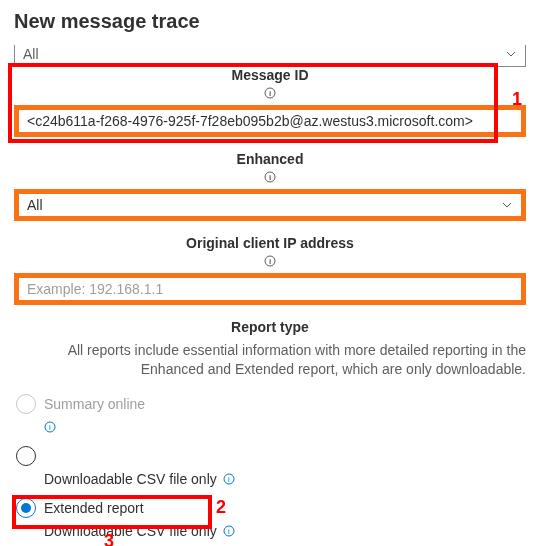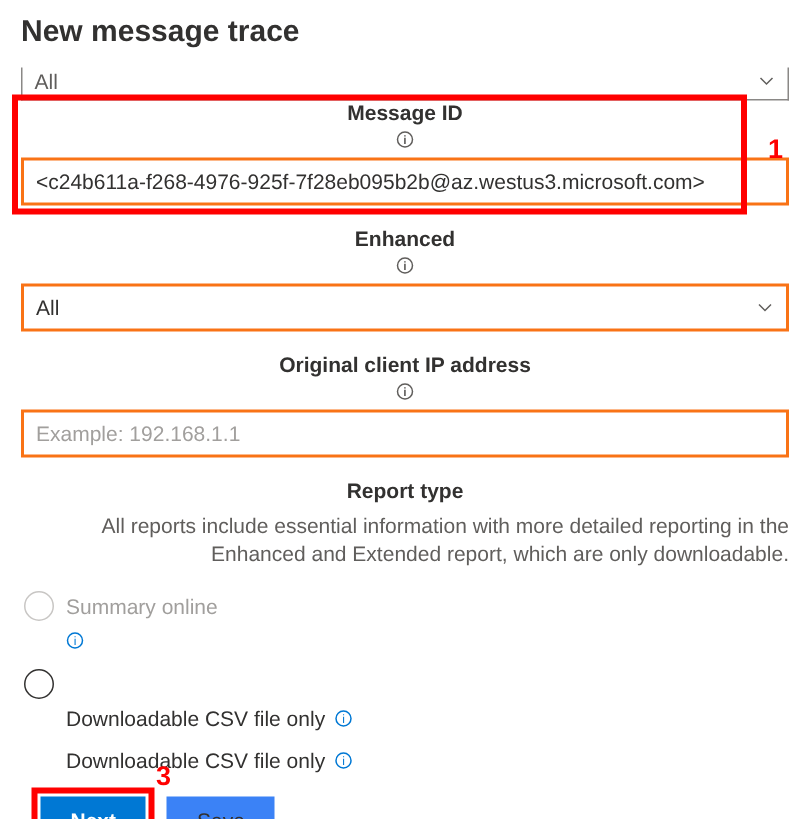--- a/index.html
+++ b/index.html
@@ -27,21 +27,21 @@
     gap: 4px;
     flex-direction: column;
   }
   .info-icon {
     width: 12px; height: 12px;
     display: inline-flex; align-items: center; justify-content: center;
   }
   .info-icon svg { display:block; }
   input[type=text], .select {
     width: 100%;
-    border: 2px solid #f97316;
+    border: 5px solid #f97316;
     padding: 6px 8px;
     font-size: 14px;
     font-family: inherit;
     color: #323130;
     background: #fff;
     height: 32px;
   }
   input::placeholder { color: #a19f9d; }
   .select {
     display: flex;
@@ -227,20 +227,29 @@
     <div class="radio-sub">
       <span>Downloadable CSV file only</span>
       <span class="info-icon info-blue">
         <svg width="14" height="14" viewBox="0 0 12 12">
             <circle cx="6" cy="6" r="5" fill="none" stroke="#0078d4" stroke-width="1"></circle>
             <text x="6" y="9" text-anchor="middle" font-size="8" fill="#0078d4" font-family="Arial">i</text>
           </svg>
       </span>
     </div>
 
+    <div class="pos-rel">
+      <div class="radio-row highlight-red highlight-radio">
+        <span class="radio selected">
+            <span class="dot"></span>
+          </span>
+        <span class="radio-label">Extended report</span>
+      </div>
+      <span class="annot" style="top:0px; left:200px;">2</span>
+    </div>
     <div class="radio-sub">
       <span>Downloadable CSV file only</span>
       <span class="info-icon info-blue">
         <svg width="14" height="14" viewBox="0 0 12 12">
             <circle cx="6" cy="6" r="5" fill="none" stroke="#0078d4" stroke-width="1"></circle>
             <text x="6" y="9" text-anchor="middle" font-size="8" fill="#0078d4" font-family="Arial">i</text>
           </svg>
       </span>
     </div>
   </div>

